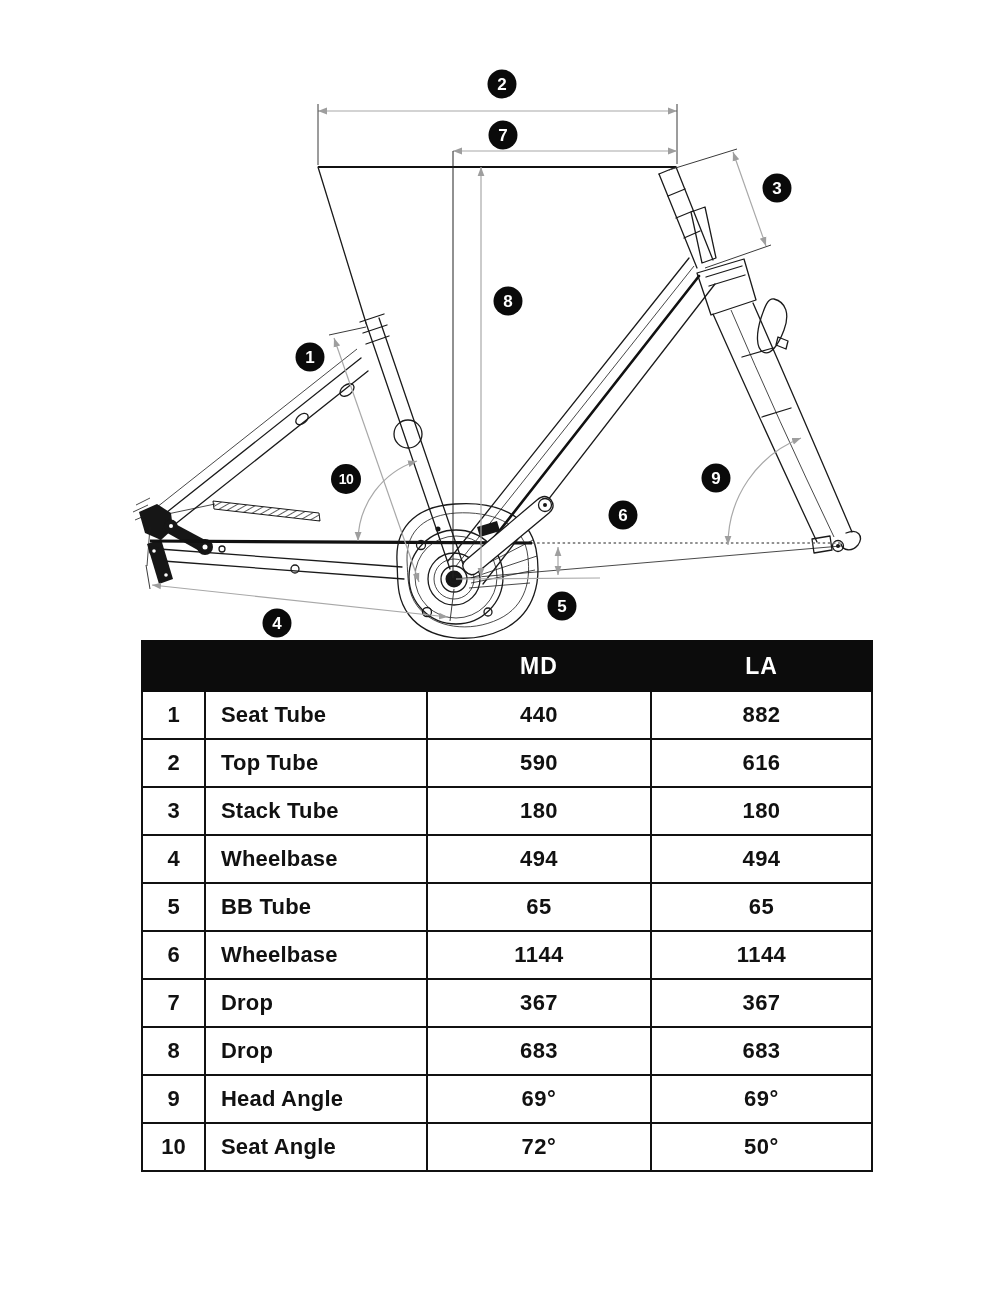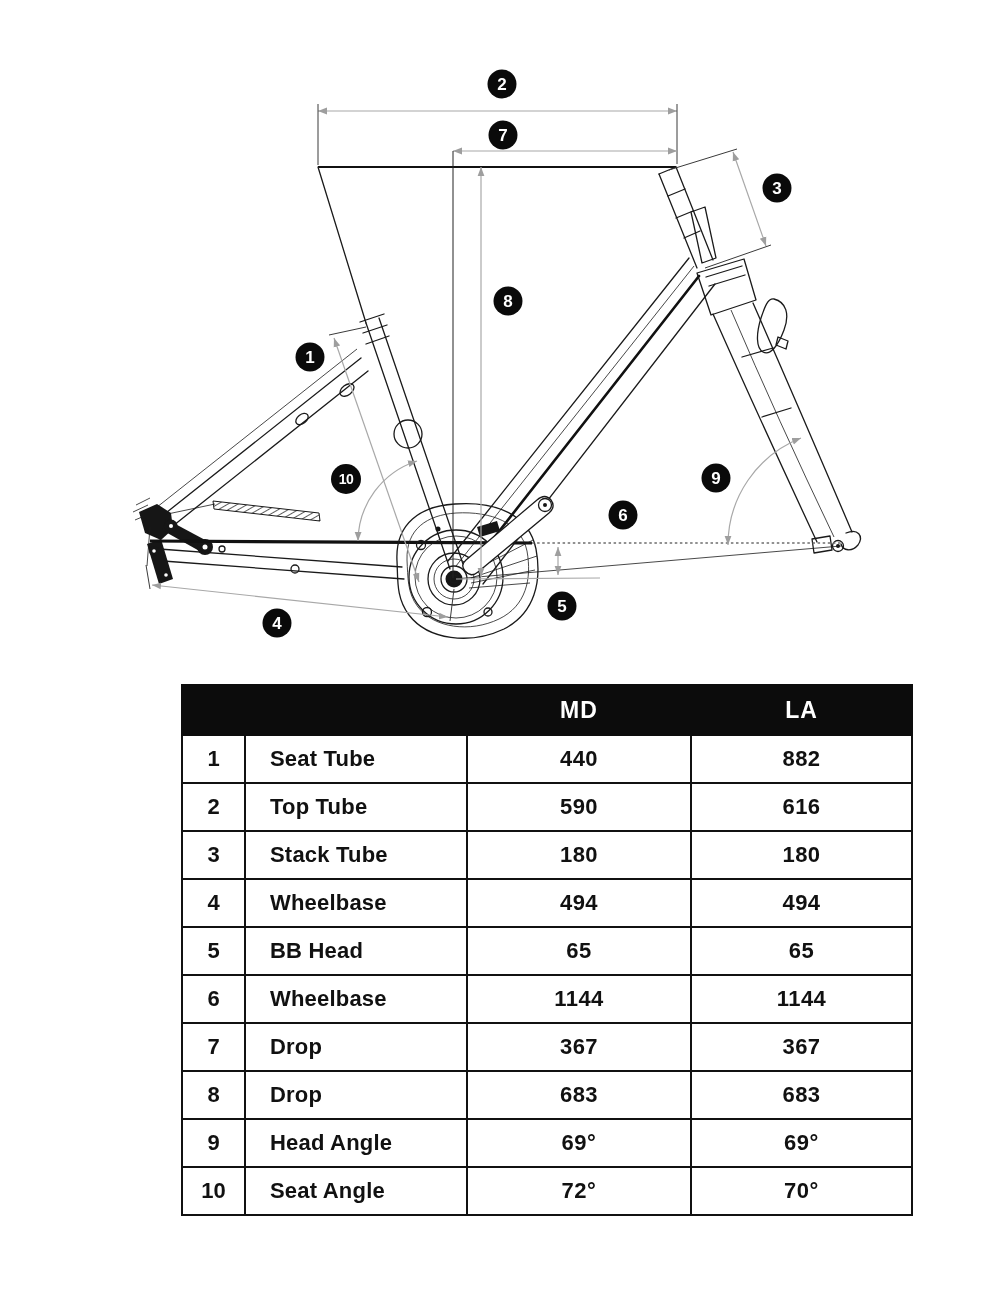--- a/index.html
+++ b/index.html
@@ -23,28 +23,28 @@
   .tick{stroke:#3a3a3a;fill:none;stroke-width:1;}
   .vref{stroke:#222;fill:none;stroke-width:1;}
 
   
   .badge circle{fill:#0a0a0a;}
   .badge text{fill:#ffffff;font-size:17px;font-weight:bold;text-anchor:middle;
               font-family:"Liberation Sans",sans-serif;}
   .badge.b10 text{font-size:14px;letter-spacing:-.5px;}
 
   
-  table.spec{position:absolute;left:141px;top:684px;width:730px;border-collapse:collapse;
-             table-layout:fixed;margin-left:40px;}
+  table.spec{position:absolute;left:141px;top:640px;width:730px;border-collapse:collapse;
+             table-layout:fixed;}
   .spec th{background:#0c0c0c;color:#ffffff;border:2px solid #0c0c0c;height:46px;
            font-size:23px;font-weight:bold;letter-spacing:1px;text-align:center;}
   .spec td{border:2px solid #111;height:44px;font-size:22px;color:#111;
            text-align:center;background:#fff;}
   .spec td.num{font-weight:bold;}
-  .spec td.lbl{text-align:left;padding-left:24px;font-weight:bold;letter-spacing:.2px;}
+  .spec td.lbl{text-align:left;padding-left:15px;font-weight:bold;letter-spacing:.2px;}
   .spec td.val{font-weight:bold;letter-spacing:.5px;}
 </style>
 </head>
 <body>
 
 <div class="canvas">
 
   <svg class="diagram" width="1000" height="660" viewBox="0 0 1000 660">
     <defs>
       <marker id="arrE" viewBox="0 0 10 8" refX="9" refY="4" markerWidth="10" markerHeight="8" orient="auto" markerUnits="userSpaceOnUse">
@@ -281,21 +281,21 @@
           <td class="val">180</td>
         </tr>
         <tr>
           <td class="num">4</td>
           <td class="lbl">Wheelbase</td>
           <td class="val">494</td>
           <td class="val">494</td>
         </tr>
         <tr>
           <td class="num">5</td>
-          <td class="lbl">BB Head</td>
+          <td class="lbl">BB Tube</td>
           <td class="val">65</td>
           <td class="val">65</td>
         </tr>
         <tr>
           <td class="num">6</td>
           <td class="lbl">Wheelbase</td>
           <td class="val">1144</td>
           <td class="val">1144</td>
         </tr>
         <tr>
@@ -313,18 +313,18 @@
         <tr>
           <td class="num">9</td>
           <td class="lbl">Head Angle</td>
           <td class="val">69°</td>
           <td class="val">69°</td>
         </tr>
         <tr>
           <td class="num">10</td>
           <td class="lbl">Seat Angle</td>
           <td class="val">72°</td>
-          <td class="val">70°</td>
+          <td class="val">50°</td>
         </tr>
       </tbody>
   </table>
 
 </div>
 
 </body></html>

